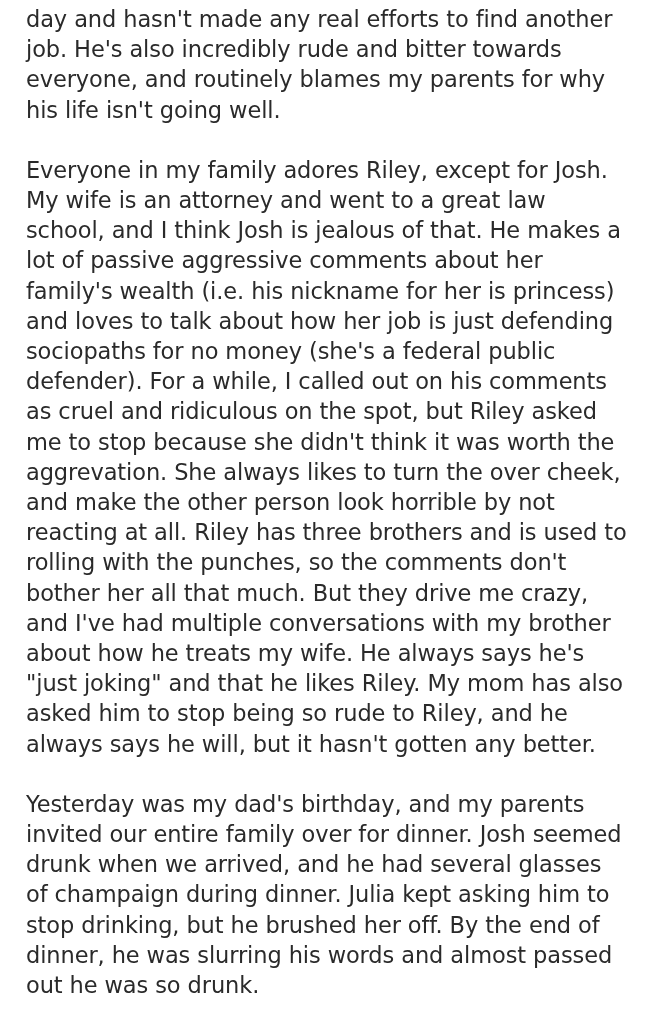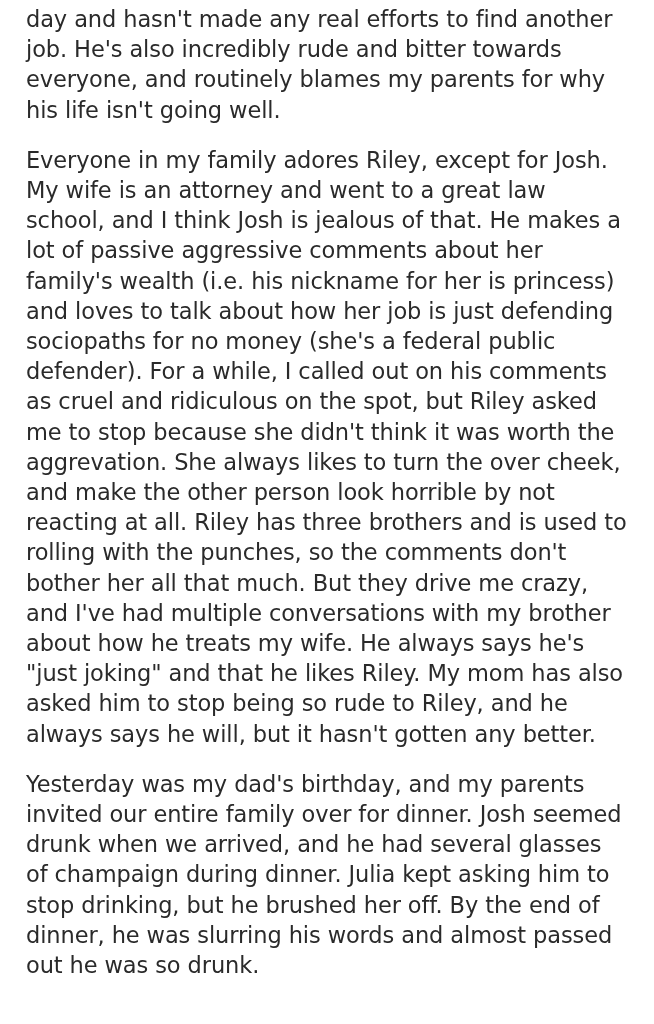--- a/index.html
+++ b/index.html
@@ -33,21 +33,21 @@
   .para {
     color: #2a2a2a;
     font-size: 22.5px;
     line-height: 30.2px;
     letter-spacing: -0.1px;
     margin: 0;
     text-align: left;
     word-spacing: 0px;
   }
   .para + .para {
-    margin-top: 20px;
+    margin-top: 30px;
   }
 </style>
 </head>
 <body>
 
 <div class="page">
 
   <div class="clipped-top">g y y</div>
 
   <p class="para">day and hasn't made any real efforts to find another job. He's also incredibly rude and bitter towards everyone, and routinely blames my parents for why his life isn't going well.</p>

